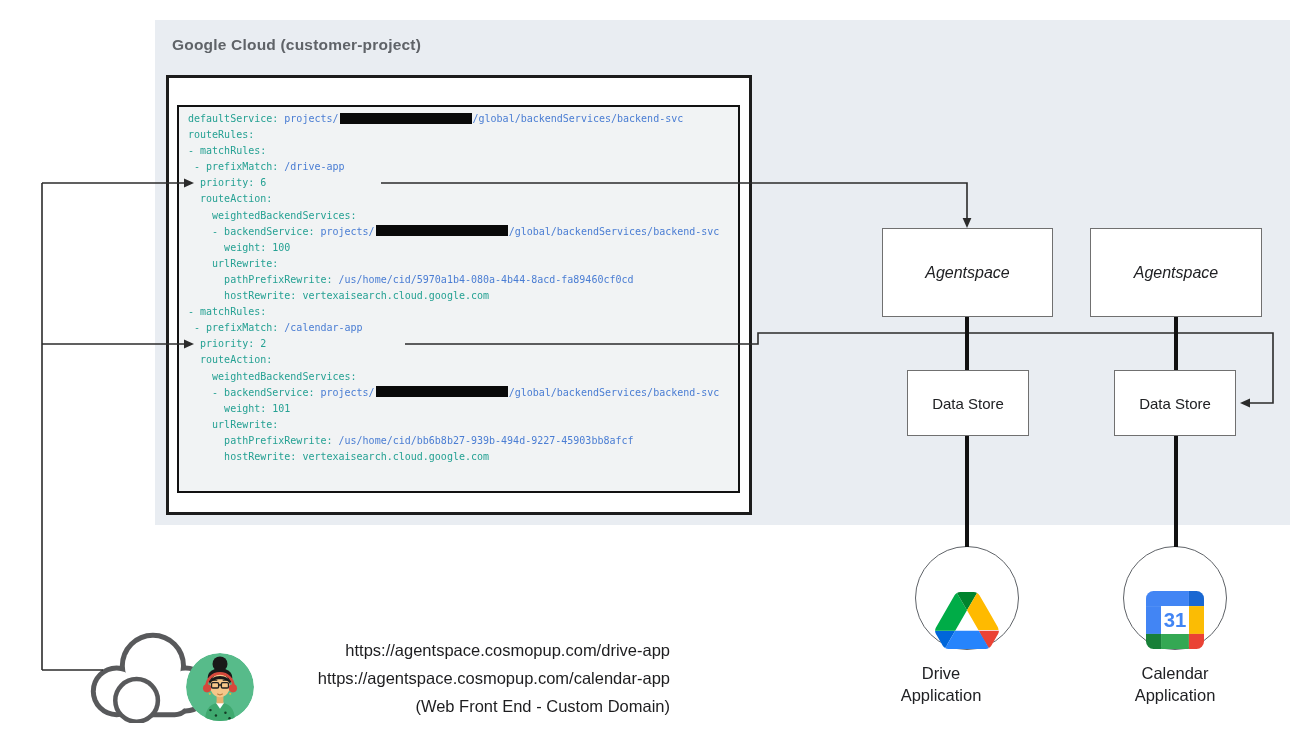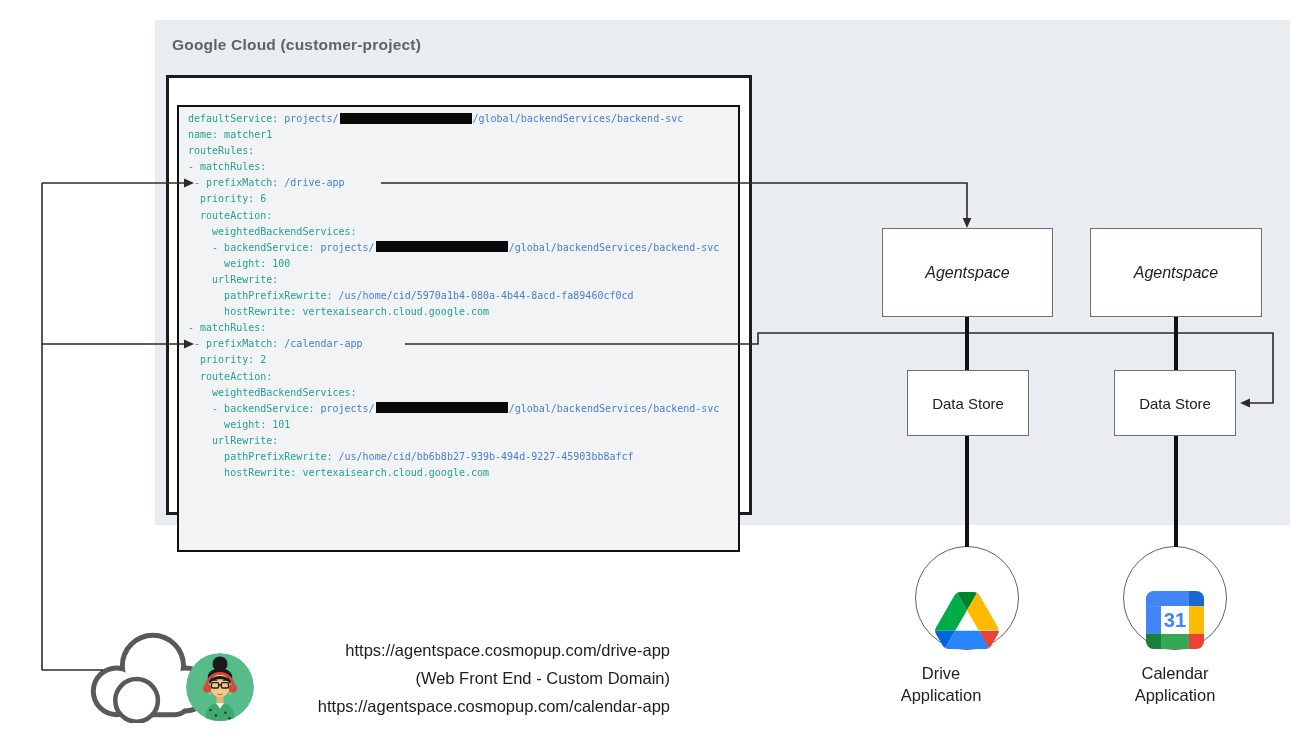--- a/index.html
+++ b/index.html
@@ -15,21 +15,21 @@
   
   #gcp-panel{left:155px;top:20px;width:1135px;height:505px;background:var(--panel);}
   #gcp-label{left:172px;top:36px;font-size:15.5px;color:var(--gray);letter-spacing:.2px;font-weight:bold;}
 
   
   #lb-box{left:166px;top:75px;width:586px;height:440px;background:#fff;
           border:3px solid var(--border-dark);box-sizing:border-box;}
   #lb-title{left:166px;top:82px;width:586px;text-align:center;font-size:16px;color:var(--ink);margin-top:35px;}
 
   
-  #code-box{left:177px;top:105px;width:563px;height:447px;background:var(--codebg);
+  #code-box{left:177px;top:105px;width:563px;height:388px;background:var(--codebg);
             border:2.5px solid #111;box-sizing:border-box;padding:4px 0 0 9px;overflow:hidden;}
   .code-line{white-space:pre;font-family:"DejaVu Sans Mono",monospace;font-size:10px;
              line-height:16.1px;height:16.1px;}
   .code-line .k{color:var(--teal);}
   .code-line .v{color:var(--blue);}
   .redact{display:inline-block;width:132px;height:11px;background:#090909;
           vertical-align:middle;margin:0 1px;transform:translateY(-1px);}
 
   
   .node-box{background:#fff;border:1.6px solid var(--box-border);box-sizing:border-box;
@@ -64,21 +64,20 @@
 <div id="canvas">
 
   <div class="abs" id="gcp-panel"></div>
   <div class="abs" id="gcp-label">Google Cloud (customer-project)</div>
 
   <div class="abs" id="lb-box"></div>
   <div class="abs" id="lb-title">External Application Load Balancer</div>
 
   <div class="abs" id="code-box">
       <div class="code-line"><span class="k">defaultService: </span><span class="v">projects/</span><span class="redact"></span><span class="v">/global/backendServices/backend-svc</span></div>
-      <div class="code-line"><span class="k">name: matcher1</span></div>
       <div class="code-line"><span class="k">routeRules:</span></div>
       <div class="code-line"><span class="k">- matchRules:</span></div>
       <div class="code-line"><span class="k"> - prefixMatch: </span><span class="v">/drive-app</span></div>
       <div class="code-line"><span class="k">  priority: 6</span></div>
       <div class="code-line"><span class="k">  routeAction:</span></div>
       <div class="code-line"><span class="k">    weightedBackendServices:</span></div>
       <div class="code-line"><span class="k">    - backendService: </span><span class="v">projects/</span><span class="redact"></span><span class="v">/global/backendServices/backend-svc</span></div>
       <div class="code-line"><span class="k">      weight: 100</span></div>
       <div class="code-line"><span class="k">    urlRewrite:</span></div>
       <div class="code-line"><span class="k">      pathPrefixRewrite: </span><span class="v">/us/home/cid/5970a1b4-080a-4b44-8acd-fa89460cf0cd</span></div>
@@ -136,22 +135,22 @@
     <div>Drive</div>
     <div>Application</div>
   </div>
   <div class="abs app-label" id="calendar-label">
     <div>Calendar</div>
     <div>Application</div>
   </div>
 
   <div class="abs" id="frontend-text">
     <div>https://agentspace.cosmopup.com/drive-app</div>
+    <div>https://agentspace.cosmopup.com/calendar-app</div>
     <div>(Web Front End - Custom Domain)</div>
-    <div>https://agentspace.cosmopup.com/calendar-app</div>
   </div>
 
   <div class="abs" id="cloud-wrap">
     <svg width="136" height="96" viewBox="0 0 150 104">
       <g stroke="#58595b" stroke-width="11" fill="none">
         <circle cx="36" cy="70" r="23"></circle>
         <circle cx="76" cy="42" r="31"></circle>
         <circle cx="112" cy="68" r="21"></circle>
         <rect x="34" y="64" width="80" height="29" rx="14"></rect>
       </g>

